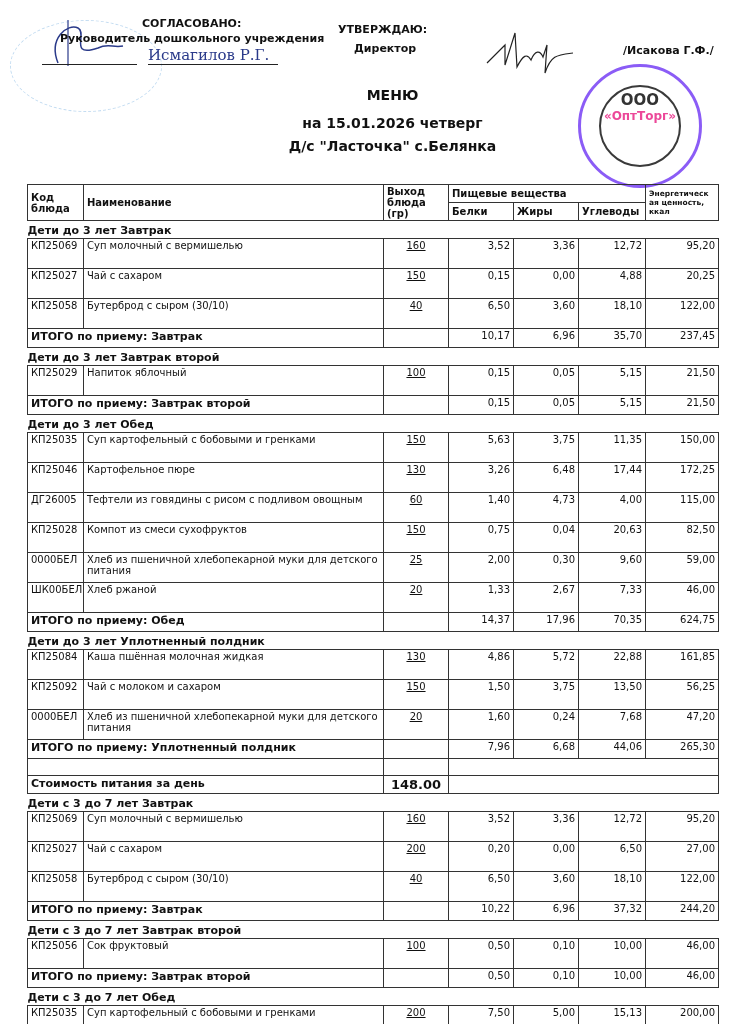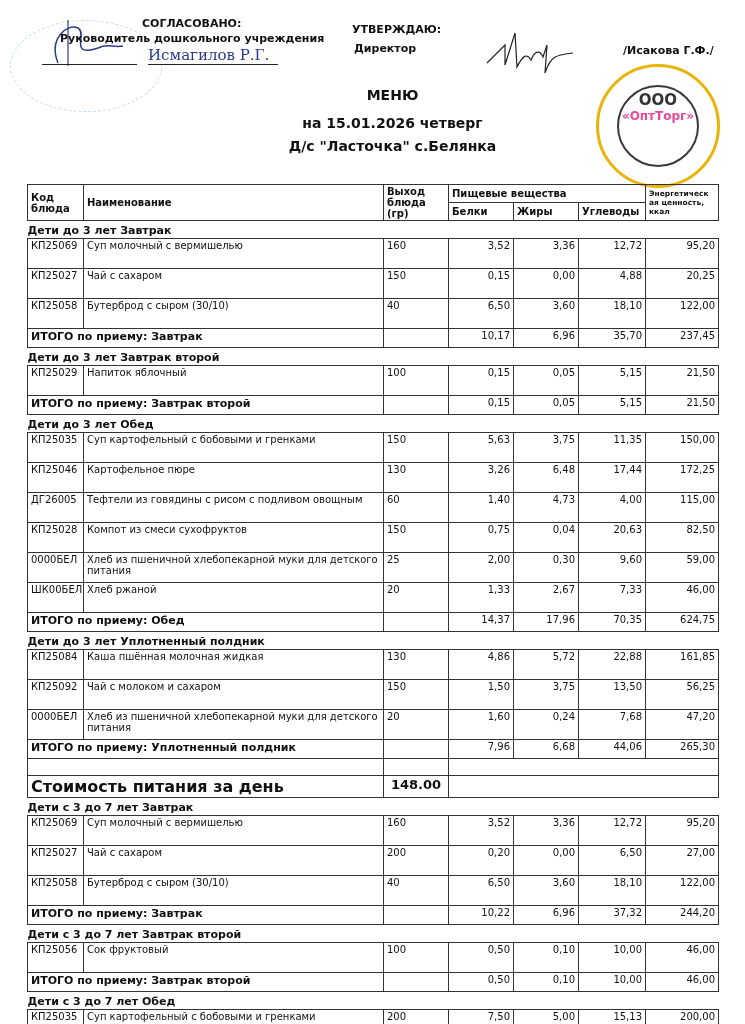--- a/index.html
+++ b/index.html
@@ -1,55 +1,55 @@
 <!DOCTYPE html>
 <html><head>
 <meta charset="utf-8">
 <style>
   html, body { margin:0; padding:0; background:#ffffff; }
   body { width:745px; height:1024px; position:relative; overflow:hidden; font-family:"DejaVu Sans", sans-serif; color:#111; }
   .abs { position:absolute; }
   .hdr-bold { font-weight:bold; font-size:11px; }
   .title { font-weight:bold; font-size:14px; text-align:center; width:745px; left:0;padding-left:20px; }
-  .stamp { left:596px; top:64px; width:124px; height:124px; border:3px solid #eab308; border-radius:50%; box-sizing:border-box; }
+  .stamp { left:578px; top:64px; width:124px; height:124px; border:3px solid #8b5cf6; border-radius:50%; box-sizing:border-box; }
   .stamp-inner { position:absolute; left:18px; top:18px; width:82px; height:82px; border:2px solid #3a3a3a; border-radius:50%; box-sizing:border-box; }
   .stamp-text1 { position:absolute; width:100%; text-align:center; top:24px; font-size:15px; font-weight:bold; color:#333; }
   .stamp-text2 { position:absolute; width:100%; text-align:center; top:42px; font-size:12px; font-weight:bold; color:#ec4899; }
   .seal-blue { left:10px; top:20px; width:150px; height:90px; border:1px dashed #9cc5e8; border-radius:50%; opacity:0.6; }
   table.menu { position:absolute; left:27px; top:184px; border-collapse:collapse; table-layout:fixed; width:691px; font-family:"DejaVu Sans", sans-serif; }
   table.menu td, table.menu th { border:1px solid #333; font-size:10px; padding:1px 3px; vertical-align:top; overflow:hidden; }
   table.menu th { font-weight:bold; text-align:left; vertical-align:middle; }
   .th-big { font-size:13px; }
   .th-sm { font-size:8.5px; }
   .th-mid { font-size:9.5px; }
   .th-nut { font-size:11px; }
   .num { text-align:right; }
-  .ctr { text-align:left; }
+  .ctr { text-align:center;text-decoration:underline; }
   tr.section td { border:none; text-align:left; font-weight:bold; font-size:11px; padding:2px 0 1px 0; height:14px; vertical-align:bottom; }
   tr.item td { height:27px; }
   tr.total td { height:16px; font-weight:normal; }
   tr.total td.lbl { font-weight:bold; font-size:11px; }
   tr.blank td { height:14px; }
-  tr.cost td.lbl { font-weight:bold; font-size:16px; }
+  tr.cost td.lbl { font-weight:bold; font-size:11px; }
   tr.cost td.val { font-weight:bold; font-size:13px; text-align:center;margin-left:37px; }
 </style>
 </head>
 <body>
 
 <div class="abs seal-blue"></div>
 <svg class="abs" style="left:38px;top:18px" width="90" height="50">
   <path d="M20 45 C10 20, 30 5, 40 10 C50 15, 30 40, 60 30 C70 25, 75 30, 85 28" stroke="#2a3a8a" stroke-width="1.5" fill="none"></path>
   <path d="M30 48 L30 2" stroke="#2a3a8a" stroke-width="1.2" fill="none"></path>
 </svg>
 <div class="abs hdr-bold" style="left:142px;top:17px">СОГЛАСОВАНО:</div>
 <div class="abs hdr-bold" style="left:60px;top:32px">Руководитель дошкольного учреждения</div>
 <div class="abs" style="left:42px;top:64px;width:95px;border-top:1px solid #222"></div>
 <div class="abs" style="left:148px;top:46px;font-size:15px;color:#2a3a8a;font-family:'DejaVu Serif',serif;border-bottom:1px solid #222;width:130px">Исмагилов Р.Г.</div>
 
-<div class="abs hdr-bold" style="left:352px;top:23px">УТВЕРЖДАЮ:</div>
+<div class="abs hdr-bold" style="left:338px;top:23px">УТВЕРЖДАЮ:</div>
 <div class="abs hdr-bold" style="left:354px;top:42px">Директор</div>
 <svg class="abs" style="left:485px;top:25px" width="90" height="55">
   <path d="M2 38 L20 20 L20 40 L30 8 L32 42 C38 30, 42 28, 46 35 C50 25, 55 25, 58 32 L62 20 L60 48 C66 30, 72 30, 88 28" stroke="#222" stroke-width="1.2" fill="none"></path>
 </svg>
 <div class="abs hdr-bold" style="left:623px;top:44px">/Исакова Г.Ф./</div>
 
 <div class="abs stamp">
   <div class="stamp-inner"></div>
   <div class="stamp-text1">ООО</div>
   <div class="stamp-text2">«ОптТорг»</div>

